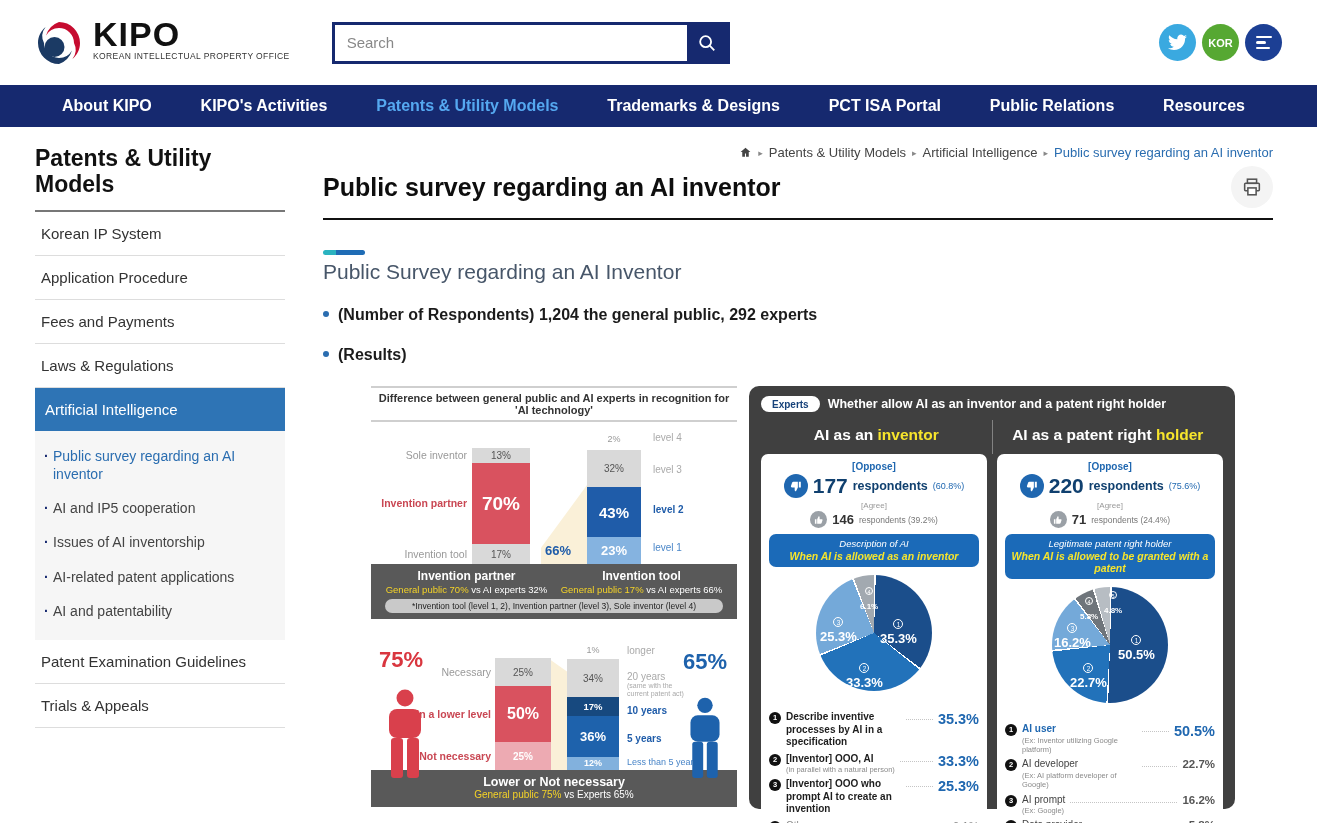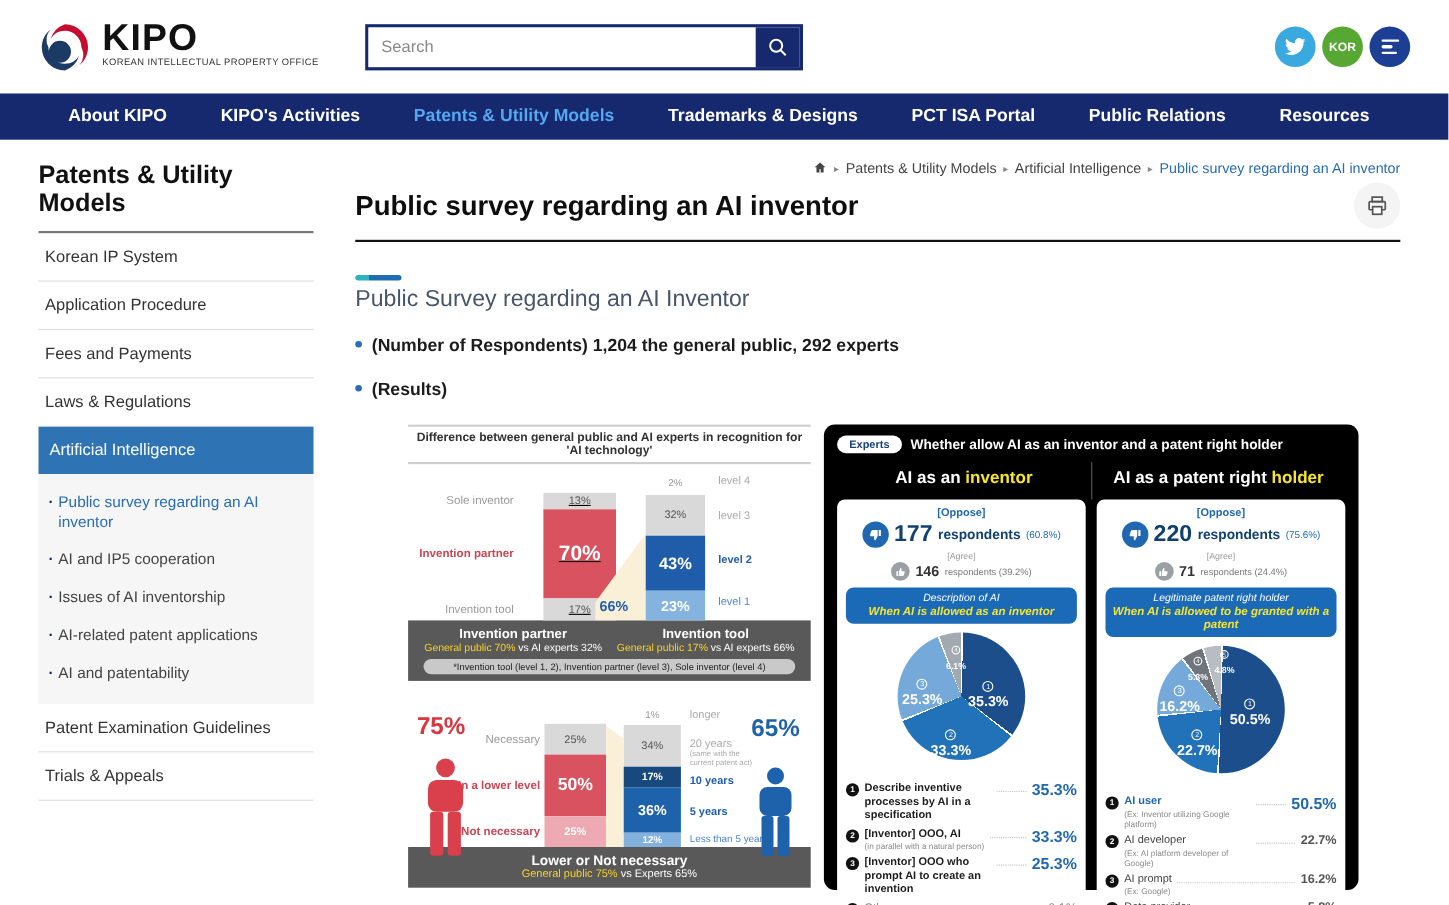--- a/index.html
+++ b/index.html
@@ -89,21 +89,21 @@
   .gap8 { height:8px; }
   .bigpct { position:absolute; font-size:22px; font-weight:bold; }
   .bigpct.red { color:#d9363f; } .bigpct.blue { color:#1e62ac; }
   .person { position:absolute; bottom:-13px; z-index:2; }
   .sub8 { font-size:7px; color:#aaa; display:block; line-height:1.1; }
   .figfoot.f2 { text-align:center; padding:5px 8px 7px; }
   .f2t { color:#fff; font-size:12.5px; font-weight:bold; }
   .f2s { font-size:10px; color:#fff; }
 
   
-  .figR { width:486px; height:423px; background:#000000; border-radius:10px; padding:10px 12px 12px; }
+  .figR { width:486px; height:423px; background:#404040; border-radius:10px; padding:10px 12px 12px; }
   .figR-head { display:flex; align-items:center; gap:8px; }
   .extag { background:#fff; color:#17427a; font-size:10px; font-weight:bold; border-radius:10px; padding:2.5px 11px; }
   .figR-title { color:#fff; font-size:12.5px; font-weight:bold; }
   .colheads { display:flex; margin-top:8px; }
   .colhead { flex:1; text-align:center; color:#fff; font-size:15.5px; font-weight:bold; padding:6px 0 10px; }
   .colhead:last-child { border-left:1px solid rgba(255,255,255,0.35); }
   .hl { color:#f7e52c; }
   .cards { display:flex; gap:10px; }
   .card { flex:1; background:#fff; border-radius:7px; padding:7px 8px 8px; }
   .opptag { text-align:center; color:#1f67b0; font-size:10px; font-weight:bold; }
@@ -254,21 +254,21 @@
       <div class="figs">
 
         <div class="figL">
           <div class="figL-titlebar">Difference between general public and AI experts in recognition for 'AI technology'</div>
 
           <div class="chart c1">
             <span class="lbl" style="left:0;top:27px;width:88px;">Sole inventor</span>
             <span class="lbl red" style="left:0;top:75px;width:88px;">Invention partner</span>
             <span class="lbl" style="left:0;top:126px;width:88px;">Invention tool</span>
 
-            <div class="bar" style="left:115px;width:66px;text-decoration:underline;">
+            <div class="bar" style="left:93px;width:58px;">
               <div class="seg t-dark" style="height: 15.08px; background: rgb(217, 217, 217);">13%</div>
               <div class="seg t-big" style="height: 81.2px; background: rgb(217, 82, 95);">70%</div>
               <div class="seg t-dark" style="height: 19.72px; background: rgb(217, 217, 217);">17%</div>
             </div>
 
             <div class="beige" style="left:162px;width:46px;height:116px;clip-path:polygon(0 86%,100% 32%,100% 100%,0 100%);"></div>
             <span class="conn" style="left:166px;bottom:6px;">66%</span>
 
             <span class="above" style="left:208px;width:54px;top:12px;">2%</span>
             <div class="bar" style="left:208px;width:54px;">

